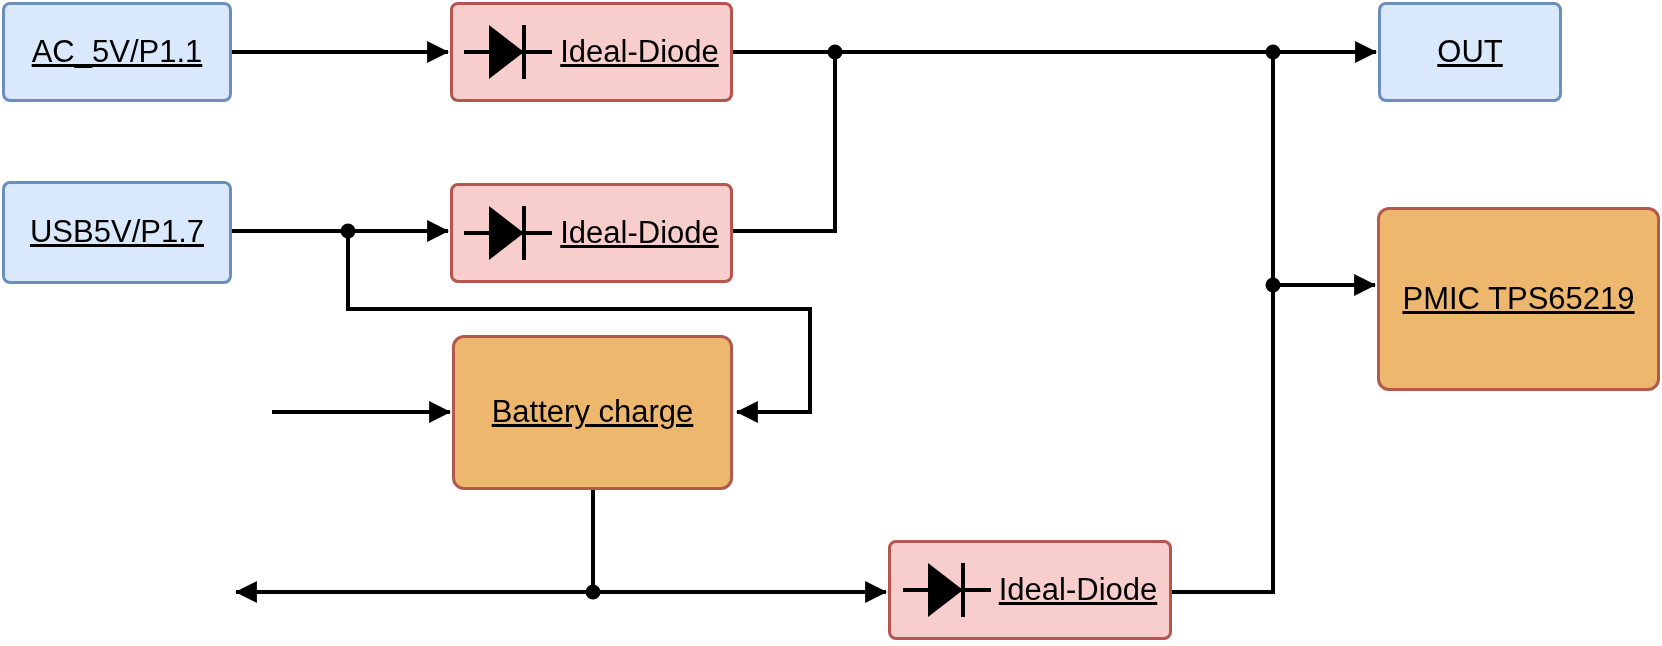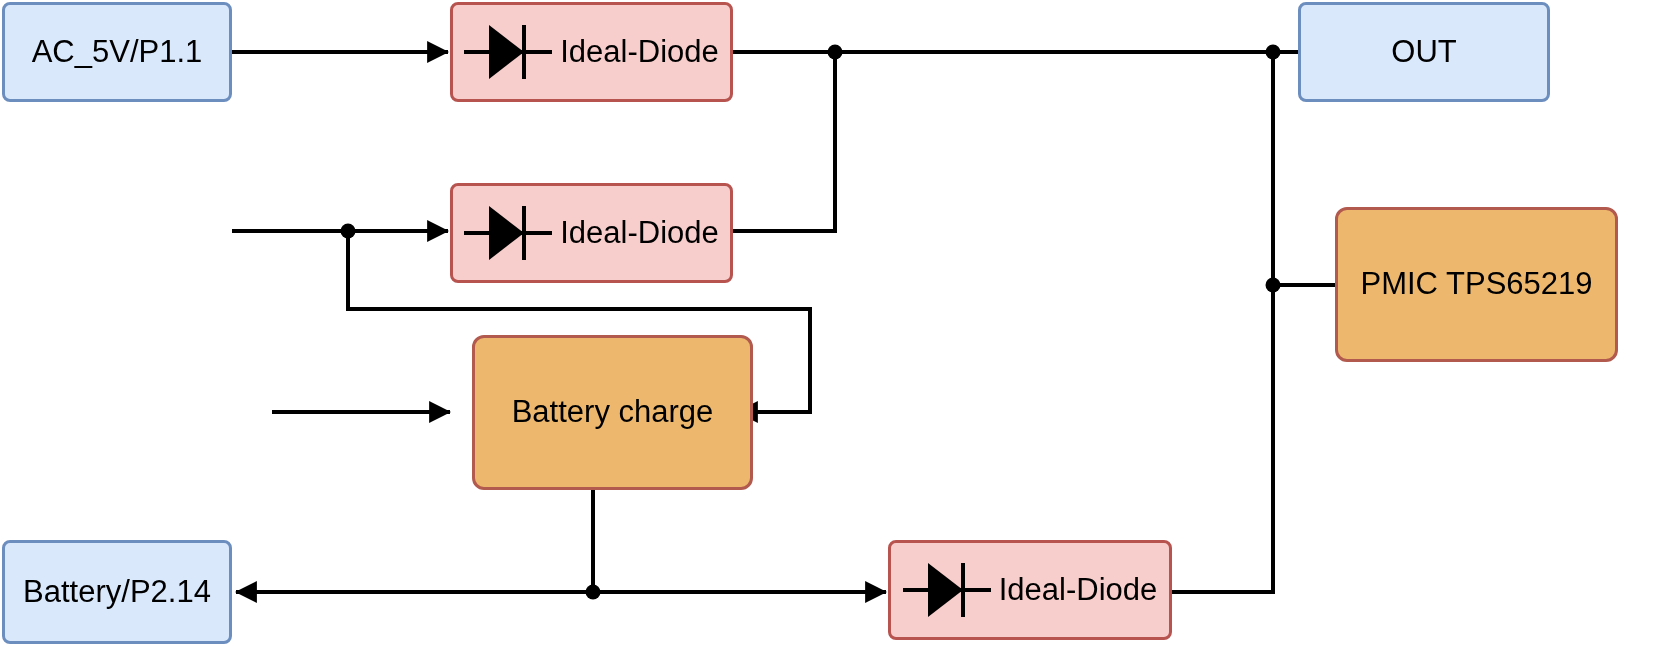--- a/index.html
+++ b/index.html
@@ -28,20 +28,21 @@
     position: absolute;
     z-index: 1;
     box-sizing: border-box;
     display: flex;
     align-items: center;
     justify-content: center;
     border: 3px solid #000;
     font-size: 31px;
     line-height: 1.1;
     white-space: nowrap;
+    text-decoration: underline;
   }
   .label { color: var(--label, #000000); }
 
   .port {
     background: var(--port-fill, #dae8fc);
     border-color: var(--port-stroke, #6c8ebf);
     border-radius: 8px;
   }
   .diode {
     background: var(--diode-fill, #f8cecc);
@@ -86,58 +87,58 @@
     <circle class="junction" cx="835" cy="52" r="7.5"></circle>
     <circle class="junction" cx="1273" cy="52" r="7.5"></circle>
     <circle class="junction" cx="1273" cy="285" r="7.5"></circle>
     <circle class="junction" cx="593" cy="592" r="7.5"></circle>
   </svg>
 
   <div class="node port" style="left:2px; top:2px; width:230px; height:100px;">
     <span class="label">AC_5V/P1.1</span>
   </div>
 
+  <div class="node port" style="left:2px; top:181px; width:230px; height:103px;">
+    <span class="label">USB5V/P1.7</span>
+  </div>
 
 
-  <div class="node port" style="left:2px; top:540px; width:230px; height:104px;">
-    <span class="label">Battery/P2.14</span>
-  </div>
 
   <div class="node diode" style="left:450px; top:2px; width:283px; height:100px;">
     <svg class="diode-sym" viewBox="0 0 88 58" width="88" height="58" xmlns="http://www.w3.org/2000/svg">
       <path class="ds" d="M 0 29 H 88"></path>
       <path class="df" d="M 25 2 L 25 56 L 60 29 Z"></path>
       <path class="ds" d="M 60 2 V 56"></path>
     </svg>
     <span class="label">Ideal-Diode</span>
   </div>
 
   <div class="node diode" style="left:450px; top:183px; width:283px; height:100px;">
     <svg class="diode-sym" viewBox="0 0 88 58" width="88" height="58" xmlns="http://www.w3.org/2000/svg">
       <path class="ds" d="M 0 29 H 88"></path>
       <path class="df" d="M 25 2 L 25 56 L 60 29 Z"></path>
       <path class="ds" d="M 60 2 V 56"></path>
     </svg>
     <span class="label">Ideal-Diode</span>
   </div>
 
-  <div class="node block" style="left:452px; top:335px; width:281px; height:155px;margin-left:20px;">
+  <div class="node block" style="left:452px; top:335px; width:281px; height:155px;">
     <span class="label">Battery charge</span>
   </div>
 
   <div class="node diode" style="left:888px; top:540px; width:284px; height:100px;">
     <svg class="diode-sym" viewBox="0 0 88 58" width="88" height="58" xmlns="http://www.w3.org/2000/svg">
       <path class="ds" d="M 0 29 H 88"></path>
       <path class="df" d="M 25 2 L 25 56 L 60 29 Z"></path>
       <path class="ds" d="M 60 2 V 56"></path>
     </svg>
     <span class="label">Ideal-Diode</span>
   </div>
 
-  <div class="node block" style="left:1335px; top:207px; width:283px; height:155px;">
+  <div class="node block" style="left:1377px; top:207px; width:283px; height:184px;">
     <span class="label">PMIC TPS65219</span>
   </div>
 
-  <div class="node port" style="left:1298px; top:2px; width:252px; height:100px;">
+  <div class="node port" style="left:1378px; top:2px; width:184px; height:100px;">
     <span class="label">OUT</span>
   </div>
 
 </div>
 
 </body></html>

